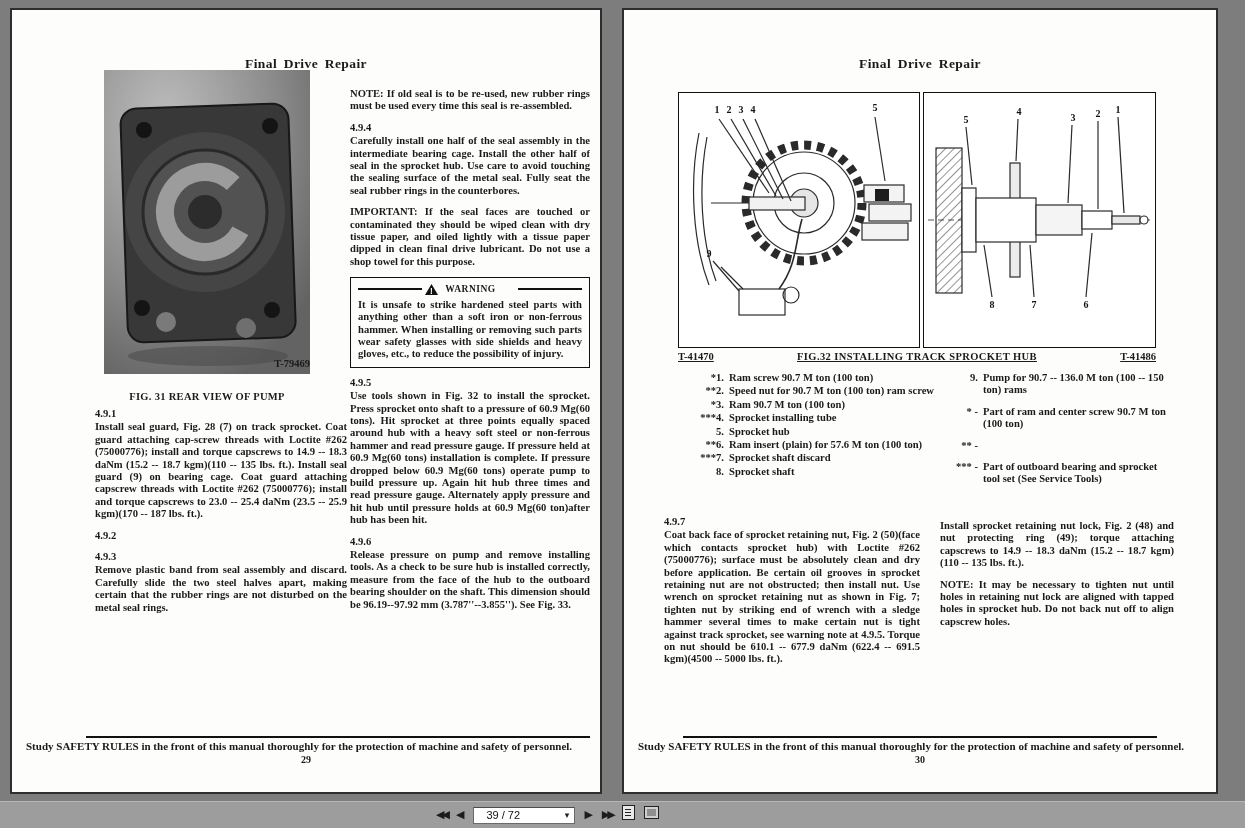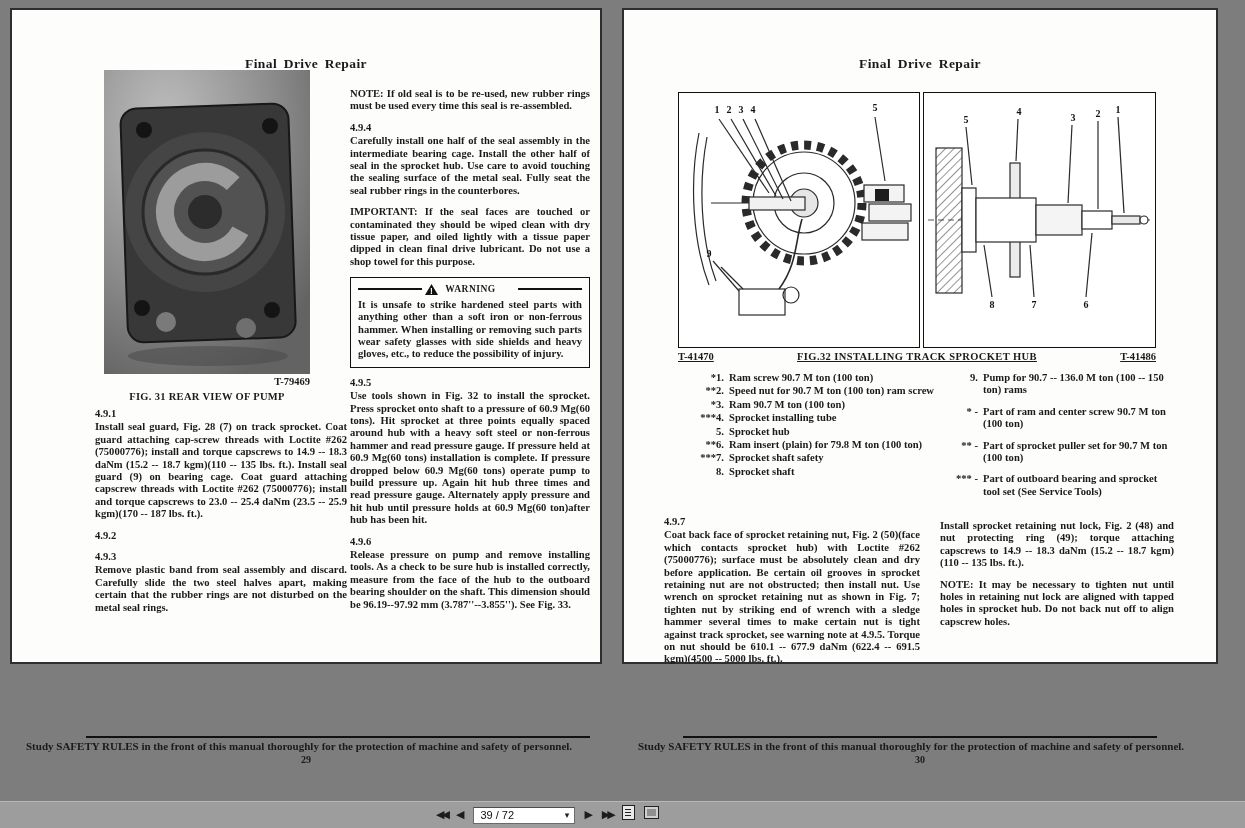--- a/index.html
+++ b/index.html
@@ -1,29 +1,29 @@
 <!DOCTYPE html>
 <html><head>
 <meta charset="utf-8">
 <style>
   html,body{margin:0;padding:0;}
   .screen{position:relative;width:1245px;height:828px;background:#7d7d7d;overflow:hidden;
           font-family:"Liberation Serif",serif;color:#1a1a1a;}
-  .page{position:absolute;top:8px;height:656px;background:#fdfdfc;border:2px solid #2e2e2e;box-sizing:border-box;}
+  .page{position:absolute;top:8px;height:786px;background:#fdfdfc;border:2px solid #2e2e2e;box-sizing:border-box;}
   .page-left{left:10px;width:592px;}
   .page-right{left:622px;width:596px;}
   .pheader{position:absolute;left:0;right:0;top:48px;text-align:center;font-size:13.5px;font-weight:bold;
            letter-spacing:.4px;word-spacing:3px;}
   .doc{font-weight:bold;font-size:10.6px;line-height:12.4px;}
   .col{position:absolute;}
   .sec{margin:0 0 9px 0;}
   .shead{margin:0 0 1px 0;}
   .para{text-align:justify;margin:0;}
   .photo{position:absolute;left:92px;top:60px;width:206px;height:304px;}
-  .photo-code{position:absolute;left:92px;top:366px;width:206px;text-align:right;font-size:10.5px;font-weight:bold;}
+  .photo-code{position:absolute;left:92px;top:348px;width:206px;text-align:right;font-size:10.5px;font-weight:bold;}
   .fig-caption{position:absolute;left:40px;top:381px;width:310px;text-align:center;font-size:10.5px;
                font-weight:bold;letter-spacing:.3px;}
   .warnbox{border:1.5px solid #111;padding:5px 7px 6px 7px;margin:0 0 9px 0;}
   .warnhead{display:flex;align-items:center;margin:0 0 3px 0;}
   .warnhead .wline{flex:1;border-top:2px solid #111;height:0;}
   .warnhead .wlabel{font-size:9.5px;font-weight:bold;letter-spacing:.5px;margin:0 22px 0 4px;}
   .warnhead svg{margin:0 3px;flex:none;}
   .rule{position:absolute;border-top:2px solid #111;height:0;top:726px;}
   .safety{position:absolute;left:14px;right:14px;top:730px;font-size:11px;font-weight:bold;}
   .pagenum{position:absolute;left:0;right:0;top:744px;text-align:center;font-size:10px;font-weight:bold;}
@@ -44,21 +44,21 @@
   .plist-r .pitem{margin-bottom:9px;}
   
   .toolbar{position:absolute;left:0;right:0;bottom:0;height:26px;background:#9d9d9d;
            border-top:1px solid #b7b7b7;font-family:"Liberation Sans",sans-serif;}
   .toolbar-inner{position:absolute;left:436px;top:4px;height:18px;display:flex;align-items:center;gap:9px;}
   .tbtn{background:none;border:none;padding:0;margin:0;cursor:pointer;color:#1c1c1c;font-size:11px;
         line-height:18px;font-family:"DejaVu Sans",sans-serif;}
   .tbtn.dbl{letter-spacing:-3px;}
   .combo{position:relative;width:102px;height:17px;background:#fff;border:1px solid #6a6a6a;
          border-top-color:#4c4c4c;box-sizing:border-box;font-size:11px;line-height:15px;
-         padding-left:6px;color:#111;cursor:pointer;}
+         padding-left:12px;color:#111;cursor:pointer;}
   .combo .arrow{position:absolute;right:5px;top:0;font-size:9px;color:#222;}
   .mini-icon{display:inline-block;position:relative;width:13px;height:15px;background:#e9e9e9;
              border:1.5px solid #222;box-sizing:border-box;}
   .mini-icon::after{content:"";position:absolute;left:2px;top:3px;width:6px;height:1.5px;background:#222;
              box-shadow:0 3px 0 #222,0 6px 0 #222;}
   .mini-screen{display:inline-block;position:relative;width:15px;height:13px;background:#cfcfcf;
              border:1.5px solid #222;box-sizing:border-box;}
   .mini-screen::after{content:"";position:absolute;left:2px;top:2px;right:2px;bottom:2px;background:#8f8f8f;}
 </style>
 </head>
@@ -249,43 +249,42 @@
       <div class="pitem">
           <span class="pnum">***4.</span>
           <span class="ptext">Sprocket installing tube</span>
         </div>
       <div class="pitem">
           <span class="pnum">5.</span>
           <span class="ptext">Sprocket hub</span>
         </div>
       <div class="pitem">
           <span class="pnum">**6.</span>
-          <span class="ptext">Ram insert (plain) for 79.8 M ton (100 ton)</span>
+          <span class="ptext">Ram insert (plain) for 57.6 M ton (100 ton)</span>
         </div>
       <div class="pitem">
           <span class="pnum">***7.</span>
-          <span class="ptext">Sprocket shaft safety</span>
+          <span class="ptext">Sprocket shaft discard</span>
         </div>
       <div class="pitem">
           <span class="pnum">8.</span>
           <span class="ptext">Sprocket shaft</span>
         </div>
     </div>
     <div class="plist plist-r" style="left:328px;top:362px;width:222px;">
       <div class="pitem">
           <span class="pnum">9.</span>
           <span class="ptext">Pump for 90.7 -- 136.0 M ton (100 -- 150 ton) rams</span>
         </div>
       <div class="pitem">
           <span class="pnum">* -</span>
           <span class="ptext">Part of ram and center screw 90.7 M ton (100 ton)</span>
         </div>
       <div class="pitem">
           <span class="pnum">** -</span>
-          <span class="ptext">Part of sprocket puller set for 90.7 M ton (100 ton)</span>
         </div>
       <div class="pitem">
           <span class="pnum">*** -</span>
           <span class="ptext">Part of outboard bearing and sprocket tool set (See Service Tools)</span>
         </div>
     </div>
 
     <div class="col" style="left:40px;top:506px;width:256px;">
       <div class="sec">
         <div class="shead">4.9.7</div>

